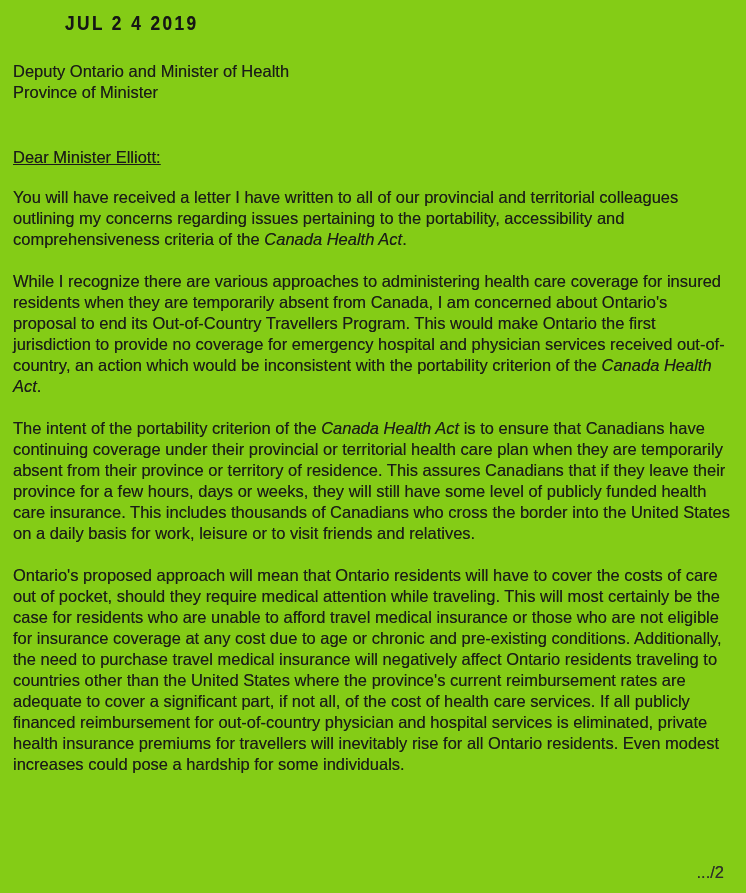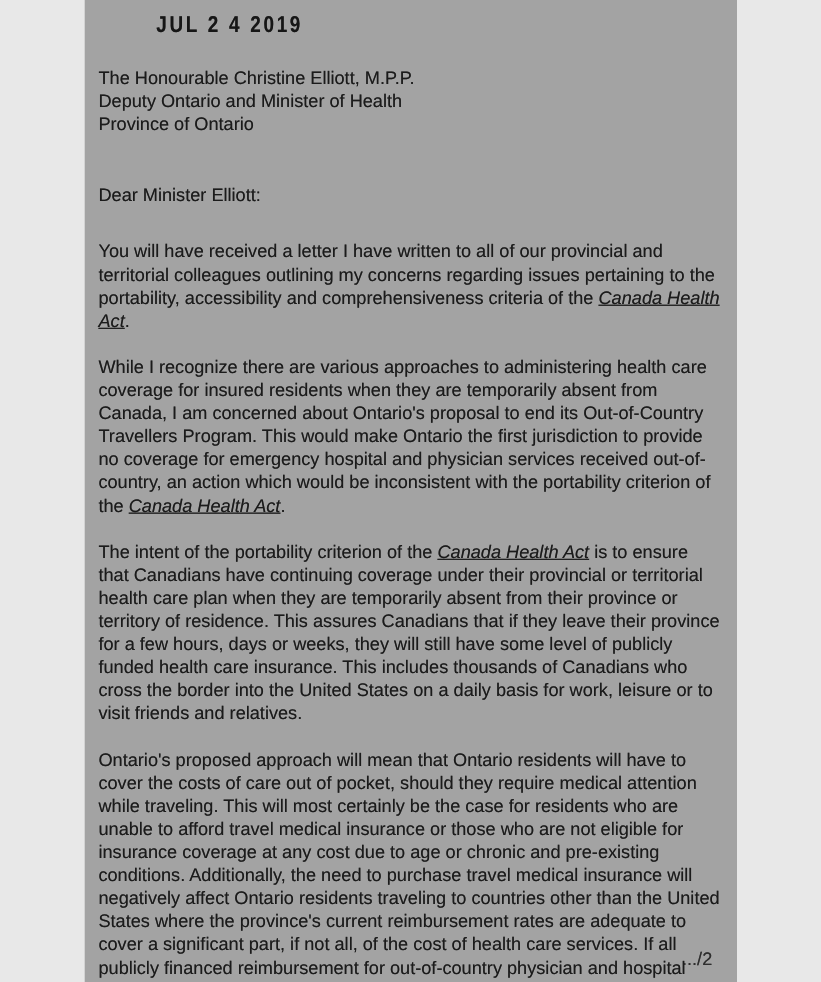--- a/index.html
+++ b/index.html
@@ -1,22 +1,22 @@
 <!DOCTYPE html>
 <html><head>
 <meta charset="utf-8">
 <style>
   * { margin: 0; padding: 0; box-sizing: border-box; }
   html, body { background: #e8e8e8; }
   .page {
     position: relative;
-    width: 593px;
+    width: 746px;
     height: 893px;
     margin: 0 auto;
-    background: #a3a3a3;
+    background: #84cc16;
     color: #1b1b1b;
     font-family: "Liberation Sans", "DejaVu Sans", sans-serif;
     font-size: 16.5px;
     line-height: 21px;
     padding: 8px 13px 0 13px;
     overflow: hidden;
     text-shadow: 0 0 0.6px rgba(0,0,0,0.5); 
   }
   .stamp {
     display: inline-block;
@@ -29,46 +29,46 @@
     transform-origin: left center;
     white-space: pre;
     color: #161616;
   }
   .recipient {
     margin-top: 26px;
   }
   .recipient div { line-height: 21px; }
   .salutation {
     margin-top: 44px;
-    margin-bottom: 30px;
+    margin-bottom: 19px;
+    text-decoration: underline;
   }
   .body-text p {
     margin-bottom: 21px;
     max-width: 722px;
   }
-  .body-text em { font-style: italic; text-decoration: underline; }
+  .body-text em { font-style: italic; }
   .page-marker {
     position: absolute;
     right: 22px;
     bottom: 10px;
     color: #2e2e2e;
     font-size: 16.5px;
   }
 </style>
 </head>
 <body>
 
 <div class="page">
 
   <div class="stamp">JUL 2 4 2019</div>
 
   <div class="recipient">
-    <div>The Honourable Christine Elliott, M.P.P.</div>
     <div>Deputy Ontario and Minister of Health</div>
-    <div>Province of Ontario</div>
+    <div>Province of Minister</div>
   </div>
 
   <div class="salutation">Dear Minister Elliott:</div>
 
   <div class="body-text">
     <p><span>You will have received a letter I have written to all of our provincial and territorial colleagues outlining my concerns regarding issues pertaining to the portability, accessibility and comprehensiveness criteria of the </span><em>Canada Health Act</em><span>.</span></p>
 
     <p><span>While I recognize there are various approaches to administering health care coverage for insured residents when they are temporarily absent from Canada, I am concerned about Ontario's proposal to end its Out-of-Country Travellers Program. This would make Ontario the first jurisdiction to provide no coverage for emergency hospital and physician services received out-of-country, an action which would be inconsistent with the portability criterion of the </span><em>Canada Health Act</em><span>.</span></p>
 
     <p><span>The intent of the portability criterion of the </span><em>Canada Health Act</em><span> is to ensure that Canadians have continuing coverage under their provincial or territorial health care plan when they are temporarily absent from their province or territory of residence. This assures Canadians that if they leave their province for a few hours, days or weeks, they will still have some level of publicly funded health care insurance. This includes thousands of Canadians who cross the border into the United States on a daily basis for work, leisure or to visit friends and relatives.</span></p>

